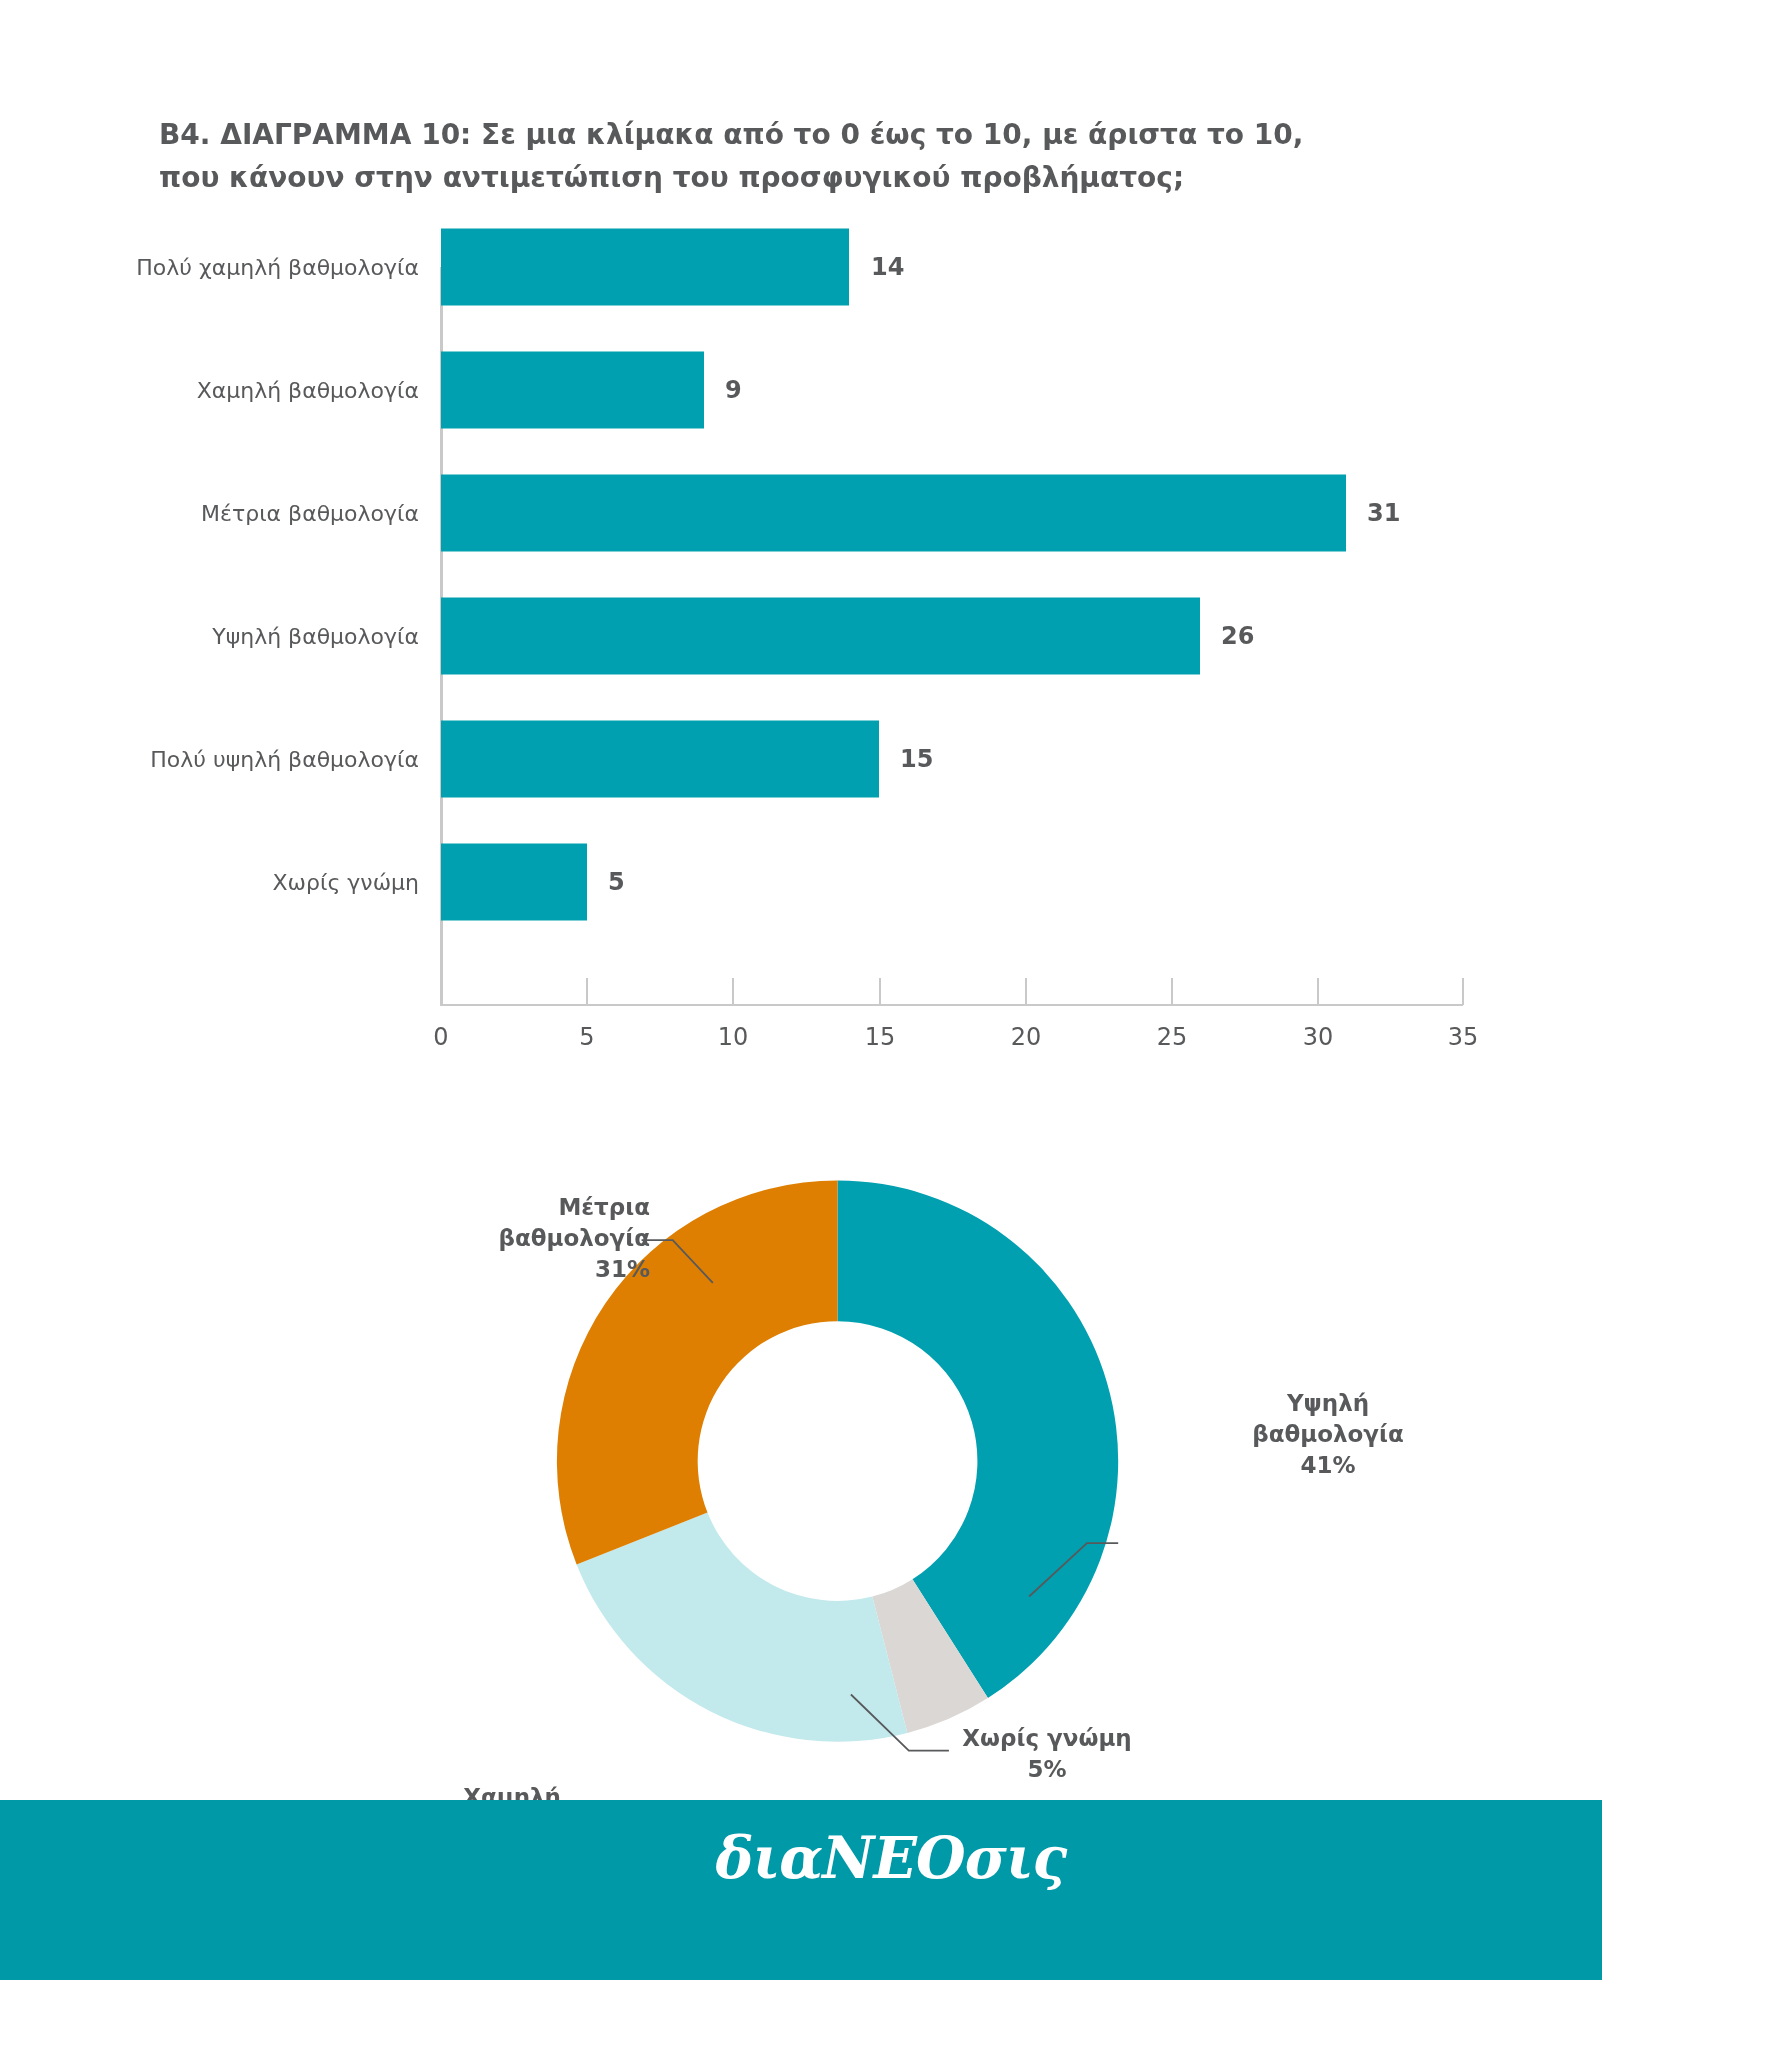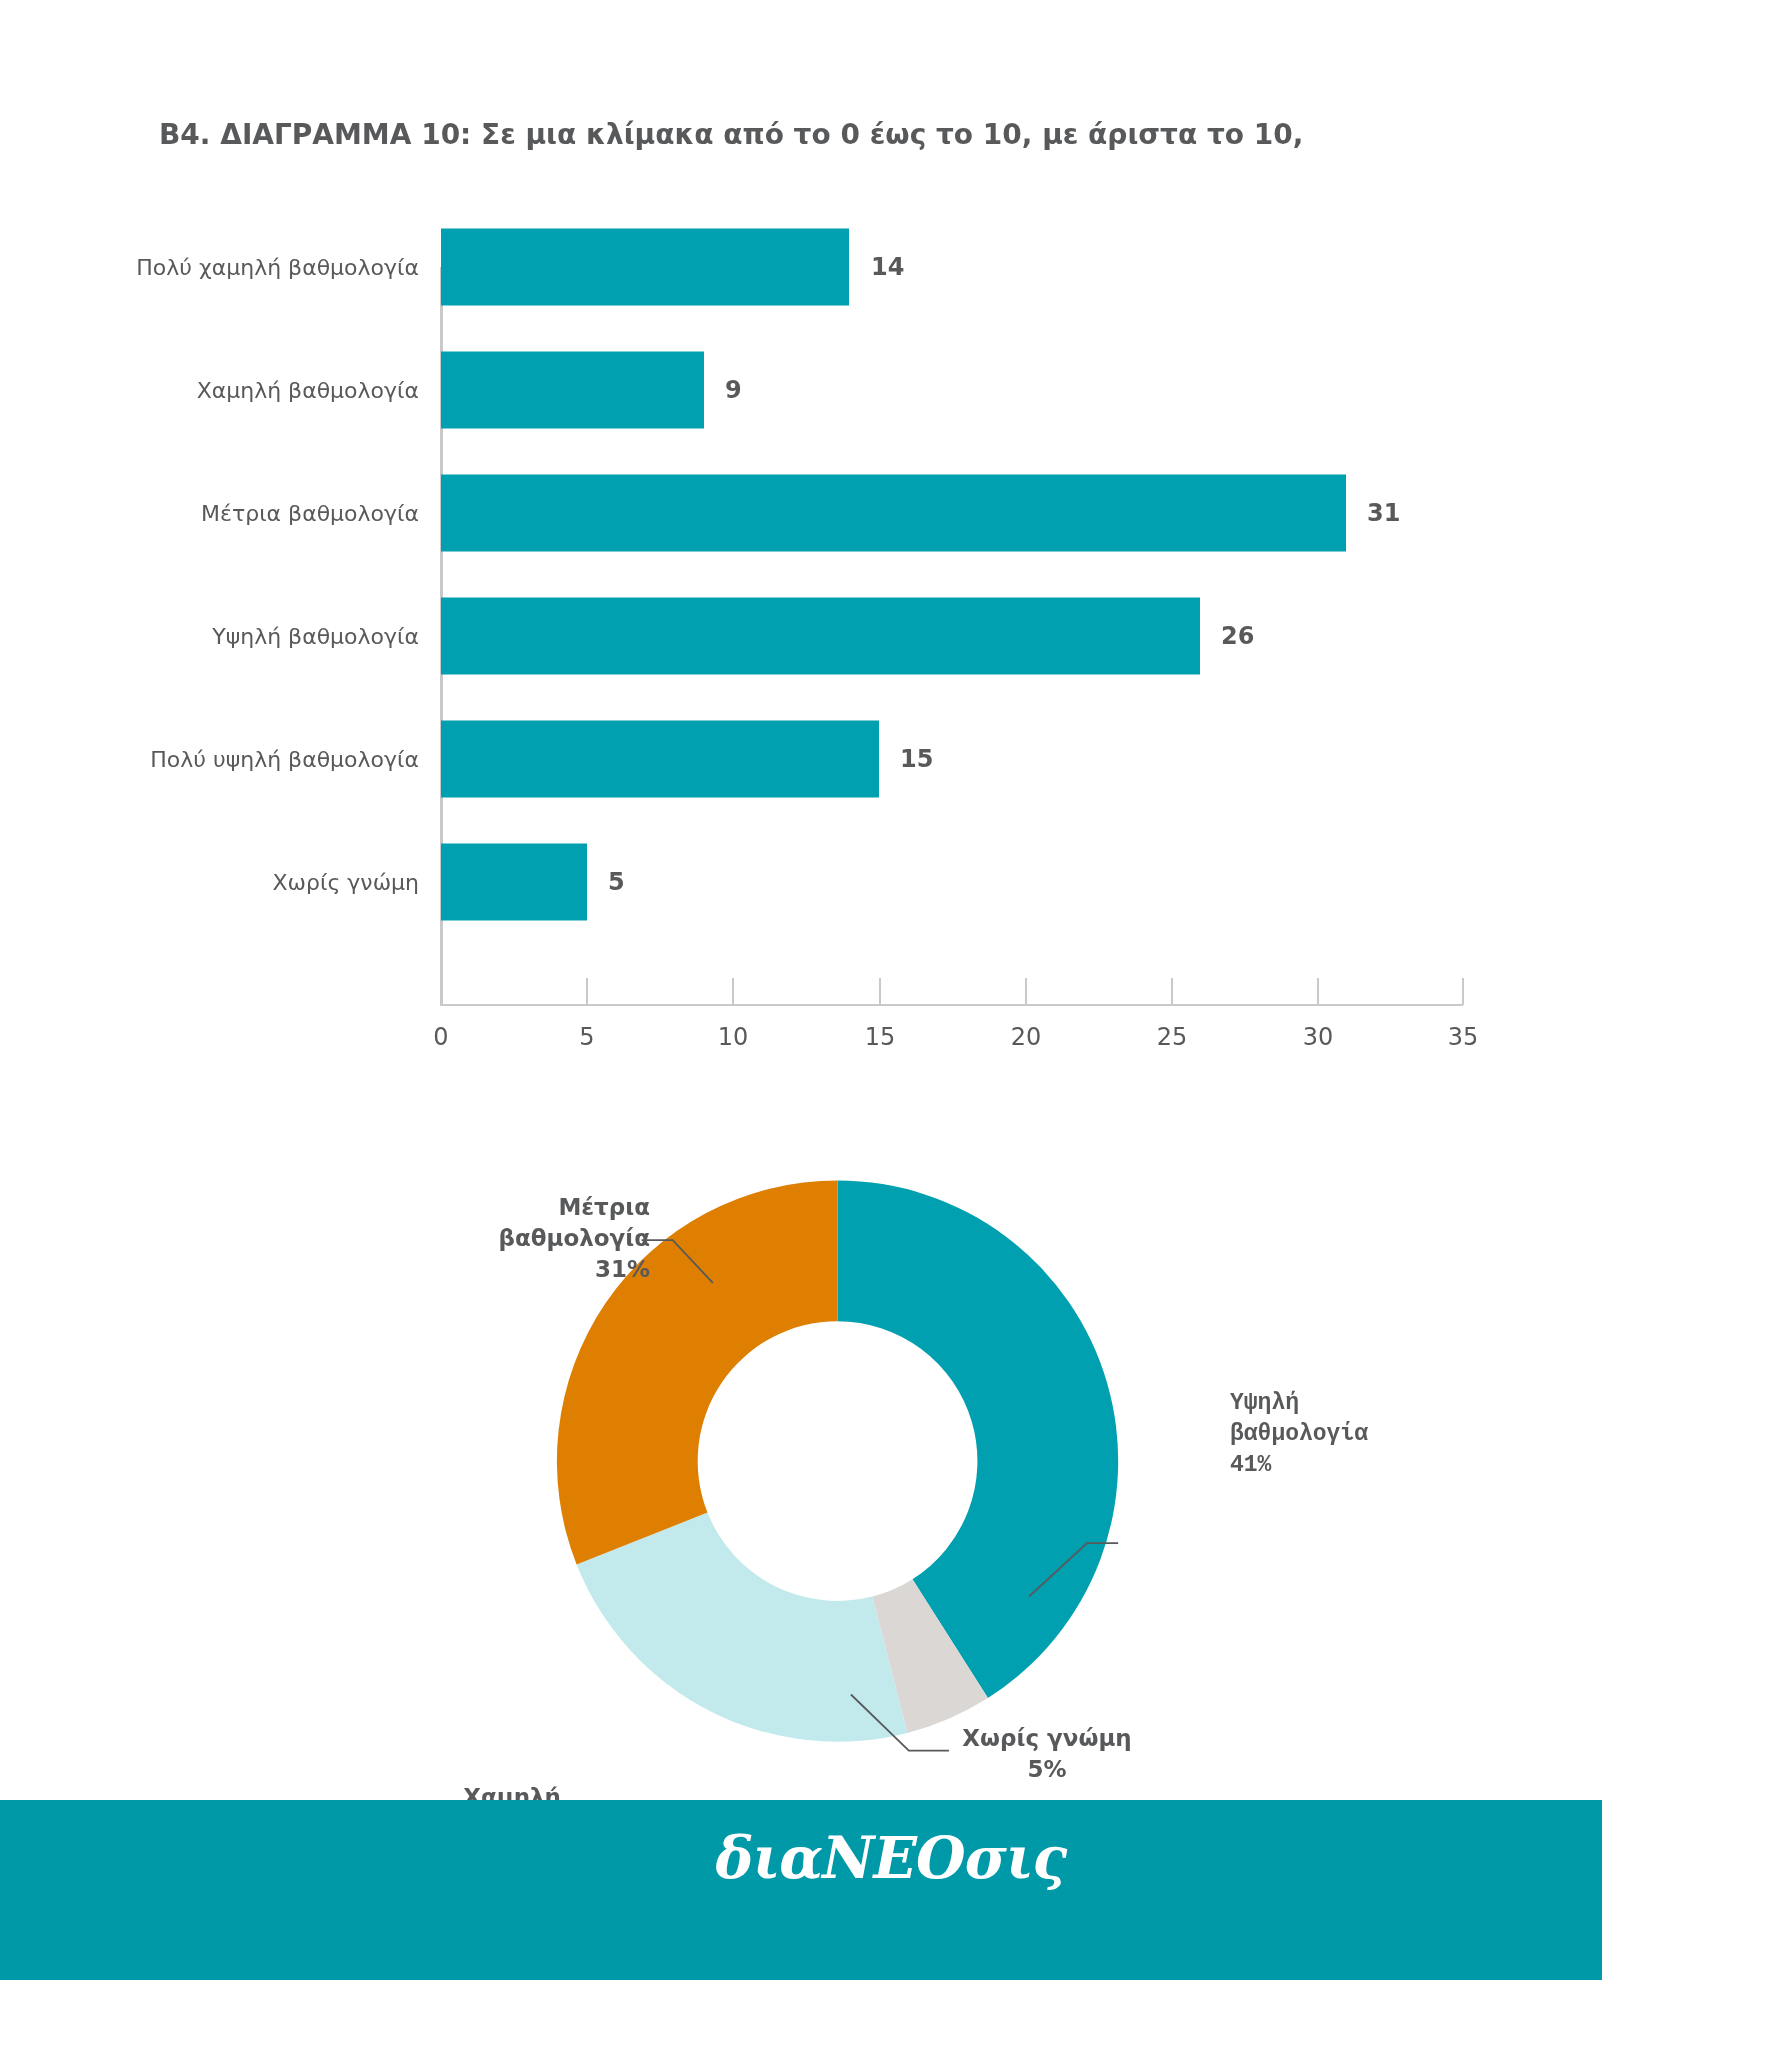--- a/index.html
+++ b/index.html
@@ -149,20 +149,21 @@
     font-size: 15px;
     letter-spacing: 2.9px;
     color: #ffffff;
   }
 </style>
 </head>
 <body>
 
 <div class="title">
   <div class="q">B4. ΔΙΑΓΡΑΜΜΑ 10: Σε μια κλίμακα από το 0 έως το 10, με άριστα το 10,</div>
+  <div class="q">που κάνουν στην αντιμετώπιση του προσφυγικού προβλήματος;</div>
 </div>
 
 <div id="bar-chart">
 
   <div class="axis-y-line"></div>
   <div class="axis-x-line"></div>
 
   <div class="bar-label" style="top:267px">Πολύ χαμηλή βαθμολογία</div>
   <div class="bar-label" style="top:390px">Χαμηλή βαθμολογία</div>
   <div class="bar-label" style="top:513px">Μέτρια βαθμολογία</div>
@@ -217,21 +218,21 @@
     <polyline points="635,855 680,855 790,880" fill="none" stroke="#58595b" stroke-width="2"></polyline>
     <polyline points="955,692 1020,755 1065,755" fill="none" stroke="#58595b" stroke-width="2"></polyline>
   </svg>
 
   <div class="donut-label" style="left:463px; top:114px; width:187px; text-align:right;">
     <span class="dl-name">Μέτρια</span>
     <span class="dl-name">βαθμολογία</span>
     <span class="dl-pct">31%</span>
   </div>
 
-  <div class="donut-label" style="left:1230px; top:310px; width:196px; font-family:Liberation Mono, monospace;">
+  <div class="donut-label" style="left:1230px; top:310px; width:196px; text-align:center;">
     <span class="dl-name">Υψηλή</span>
     <span class="dl-name">βαθμολογία</span>
     <span class="dl-pct">41%</span>
   </div>
 
   <div class="donut-label" style="left:356px; top:704px; width:205px; text-align:right;">
     <span class="dl-name">Χαμηλή</span>
     <span class="dl-name">βαθμολογία</span>
     <span class="dl-pct">23%</span>
   </div>

